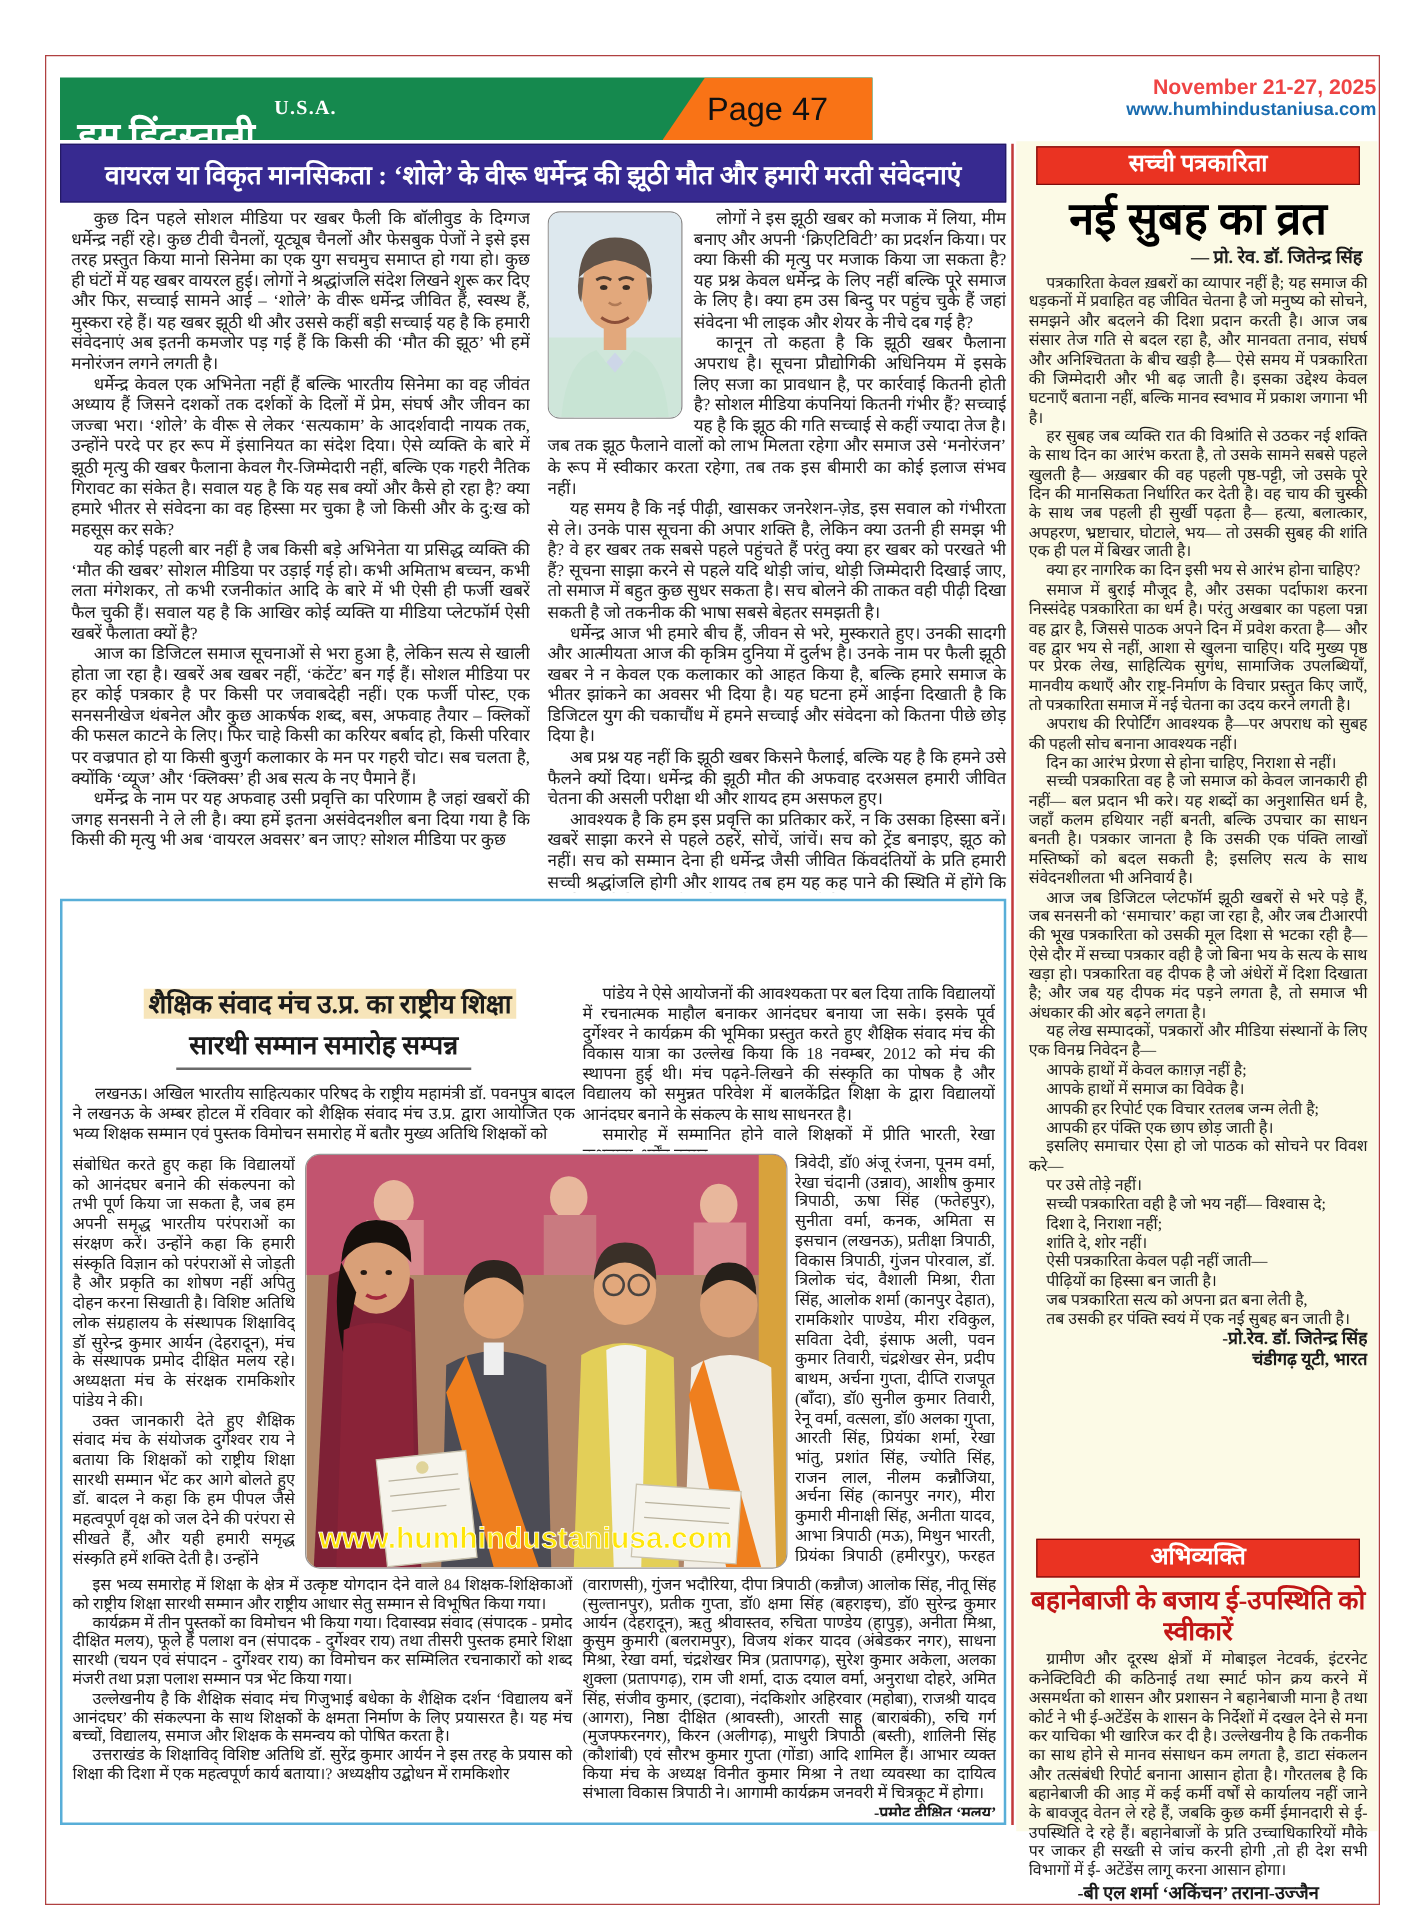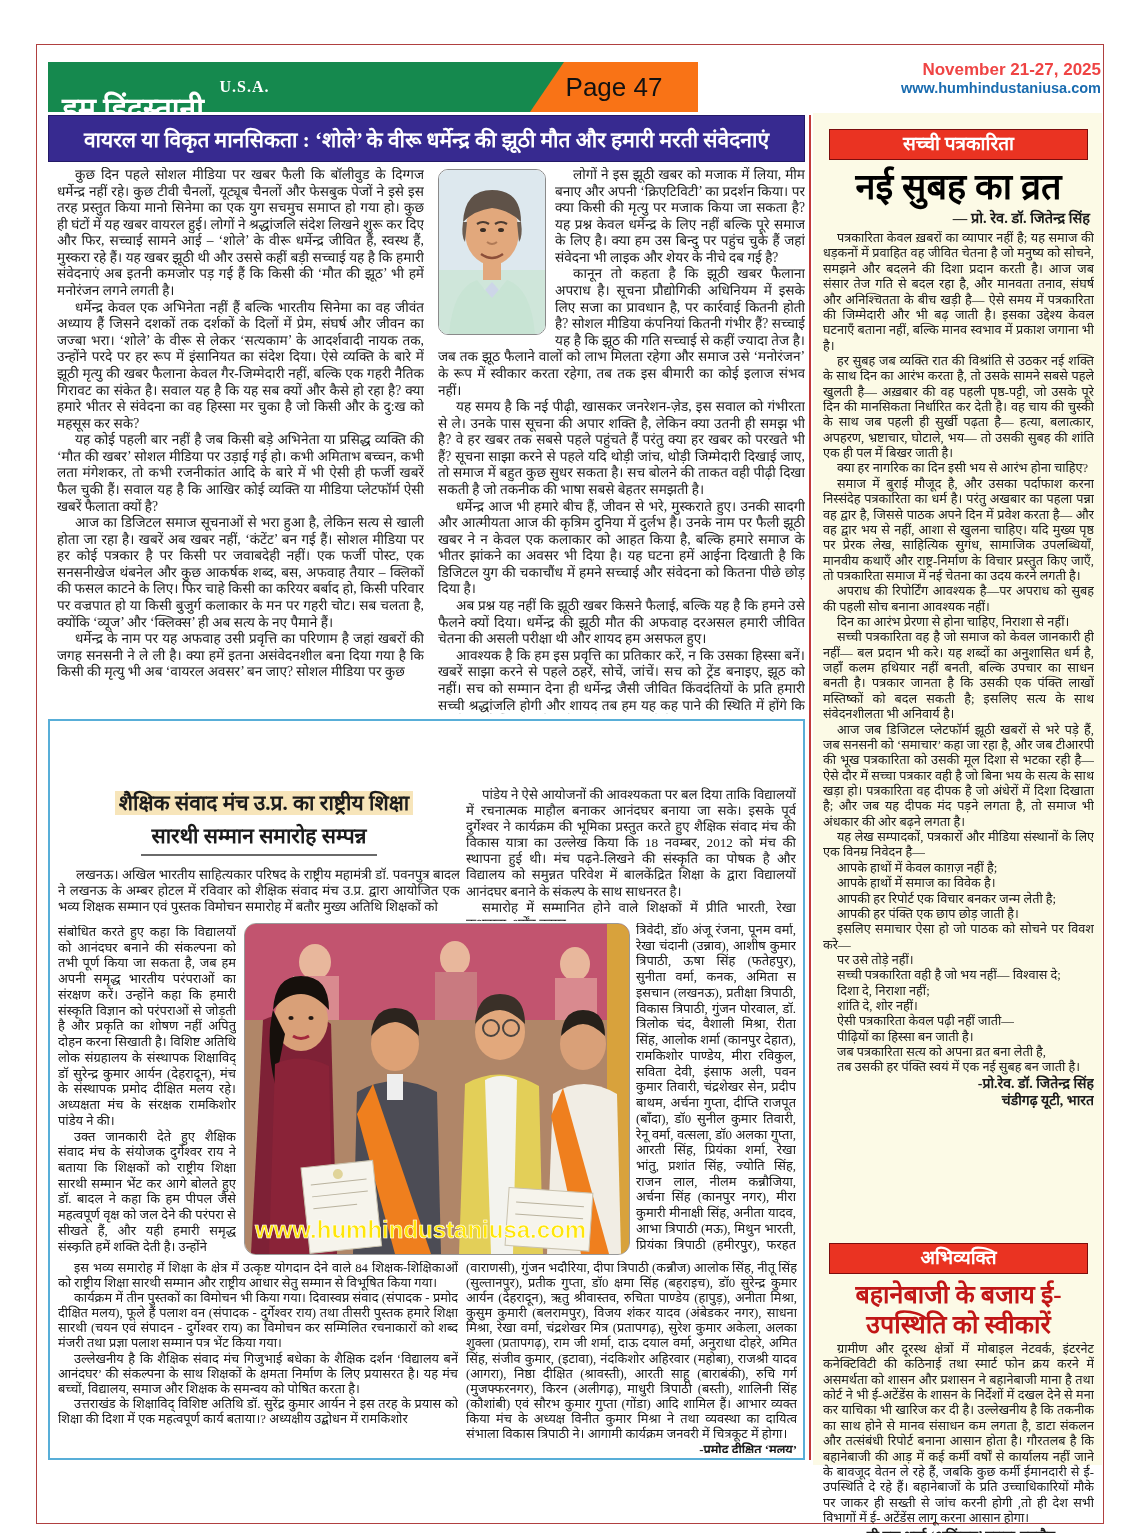--- a/index.html
+++ b/index.html
@@ -35,28 +35,28 @@
   .introcol{left:416px;top:66px;width:330px;height:134px;}
   .p1lead{left:8px;top:146px;width:402px;height:54px;}
   .p1lead p{text-indent:18px;}
   .leftnarrow{left:8px;top:204px;width:178px;height:328px;font-size:12.9px;}
   .groupphoto{left:194px;top:202px;width:384px;height:330px;border-radius:12px;overflow:hidden;border:1px solid #999;}
   .namesright{left:586px;top:202px;width:160px;height:330px;font-size:12.9px;}
   .bottomleft{left:8px;top:540px;width:400px;height:192px;font-size:12.8px;line-height:1.18;}
   .bottomright{left:416px;top:540px;width:331px;height:192px;font-size:12.8px;line-height:1.18;}
   .byline2{font-weight:800;text-align:right;margin-top:1px;}
   
-  .sidebar{left:813px;top:113px;width:289px;height:1352px;background:#fcfae6;padding:16px 8px 0 10px;box-sizing:border-box;font-size:12.7px;line-height:1.21;text-align:justify;}
+  .sidebar{left:813px;top:113px;width:289px;height:1352px;background:#fcfae6;padding:4px 8px 0 10px;box-sizing:border-box;font-size:12.7px;line-height:1.21;text-align:justify;}
   .red-banner{background:#ea3322;border:1px solid #7c0d0d;color:#ffffff;text-align:center;font-size:19px;font-weight:800;padding:3px 0;margin:0 6px;}
   .sb-title{text-align:center;font-size:36px;font-weight:800;margin:6px 0 0 0;color:#000;}
   .sb-byline{text-align:right;font-weight:800;font-size:14.5px;margin:0 4px 4px 0;}
   .sb-part1{height:1004px;overflow:hidden;}
   .sidebar p{margin:0;text-indent:14px;}
   .sb-sign{font-weight:800;text-align:right;font-size:14px;}
-  .sb-head2{color:#c11616;font-size:25px;font-weight:800;text-align:center;margin:6px 0 2px 0;line-height:1.2;}
+  .sb-head2{color:#c11616;font-size:21px;font-weight:800;text-align:center;margin:6px 0 2px 0;line-height:1.2;}
   .sb-byline2{font-weight:800;text-align:center;font-size:14.5px;margin-top:2px;}
   .sb2{height:252px;overflow:hidden;}
 </style>
 </head>
 <body>
 
 <div class="abs page-frame"></div>
 
 <div class="abs masthead">
   <div class="brand">
@@ -219,21 +219,21 @@
     <p>हर सुबह जब व्यक्ति रात की विश्रांति से उठकर नई शक्ति के साथ दिन का आरंभ करता है, तो उसके सामने सबसे पहले खुलती है— अख़बार की वह पहली पृष्ठ-पट्टी, जो उसके पूरे दिन की मानसिकता निर्धारित कर देती है। वह चाय की चुस्की के साथ जब पहली ही सुर्खी पढ़ता है— हत्या, बलात्कार, अपहरण, भ्रष्टाचार, घोटाले, भय— तो उसकी सुबह की शांति एक ही पल में बिखर जाती है।</p>
     <p>क्या हर नागरिक का दिन इसी भय से आरंभ होना चाहिए?</p>
     <p>समाज में बुराई मौजूद है, और उसका पर्दाफाश करना निस्संदेह पत्रकारिता का धर्म है। परंतु अखबार का पहला पन्ना वह द्वार है, जिससे पाठक अपने दिन में प्रवेश करता है— और वह द्वार भय से नहीं, आशा से खुलना चाहिए। यदि मुख्य पृष्ठ पर प्रेरक लेख, साहित्यिक सुगंध, सामाजिक उपलब्धियाँ, मानवीय कथाएँ और राष्ट्र-निर्माण के विचार प्रस्तुत किए जाएँ, तो पत्रकारिता समाज में नई चेतना का उदय करने लगती है।</p>
     <p>अपराध की रिपोर्टिंग आवश्यक है—पर अपराध को सुबह की पहली सोच बनाना आवश्यक नहीं।</p>
     <p>दिन का आरंभ प्रेरणा से होना चाहिए, निराशा से नहीं।</p>
     <p>सच्ची पत्रकारिता वह है जो समाज को केवल जानकारी ही नहीं— बल प्रदान भी करे। यह शब्दों का अनुशासित धर्म है, जहाँ कलम हथियार नहीं बनती, बल्कि उपचार का साधन बनती है। पत्रकार जानता है कि उसकी एक पंक्ति लाखों मस्तिष्कों को बदल सकती है; इसलिए सत्य के साथ संवेदनशीलता भी अनिवार्य है।</p>
     <p>आज जब डिजिटल प्लेटफॉर्म झूठी खबरों से भरे पड़े हैं, जब सनसनी को ‘समाचार’ कहा जा रहा है, और जब टीआरपी की भूख पत्रकारिता को उसकी मूल दिशा से भटका रही है— ऐसे दौर में सच्चा पत्रकार वही है जो बिना भय के सत्य के साथ खड़ा हो। पत्रकारिता वह दीपक है जो अंधेरों में दिशा दिखाता है; और जब यह दीपक मंद पड़ने लगता है, तो समाज भी अंधकार की ओर बढ़ने लगता है।</p>
     <p>यह लेख सम्पादकों, पत्रकारों और मीडिया संस्थानों के लिए एक विनम्र निवेदन है—</p>
     <p>आपके हाथों में केवल काग़ज़ नहीं है;</p>
     <p>आपके हाथों में समाज का विवेक है।</p>
-    <p>आपकी हर रिपोर्ट एक विचार बनकर जन्म लेती है;</p>
+    <p>आपकी हर रिपोर्ट एक विचार रतलब जन्म लेती है;</p>
     <p>आपकी हर पंक्ति एक छाप छोड़ जाती है।</p>
     <p>इसलिए समाचार ऐसा हो जो पाठक को सोचने पर विवश करे—</p>
     <p>पर उसे तोड़े नहीं।</p>
     <p>सच्ची पत्रकारिता वही है जो भय नहीं— विश्वास दे;</p>
     <p>दिशा दे, निराशा नहीं;</p>
     <p>शांति दे, शोर नहीं।</p>
     <p>ऐसी पत्रकारिता केवल पढ़ी नहीं जाती—</p>
     <p>पीढ़ियों का हिस्सा बन जाती है।</p>
     <p>जब पत्रकारिता सत्य को अपना व्रत बना लेती है,</p>
     <p>तब उसकी हर पंक्ति स्वयं में एक नई सुबह बन जाती है।</p>

